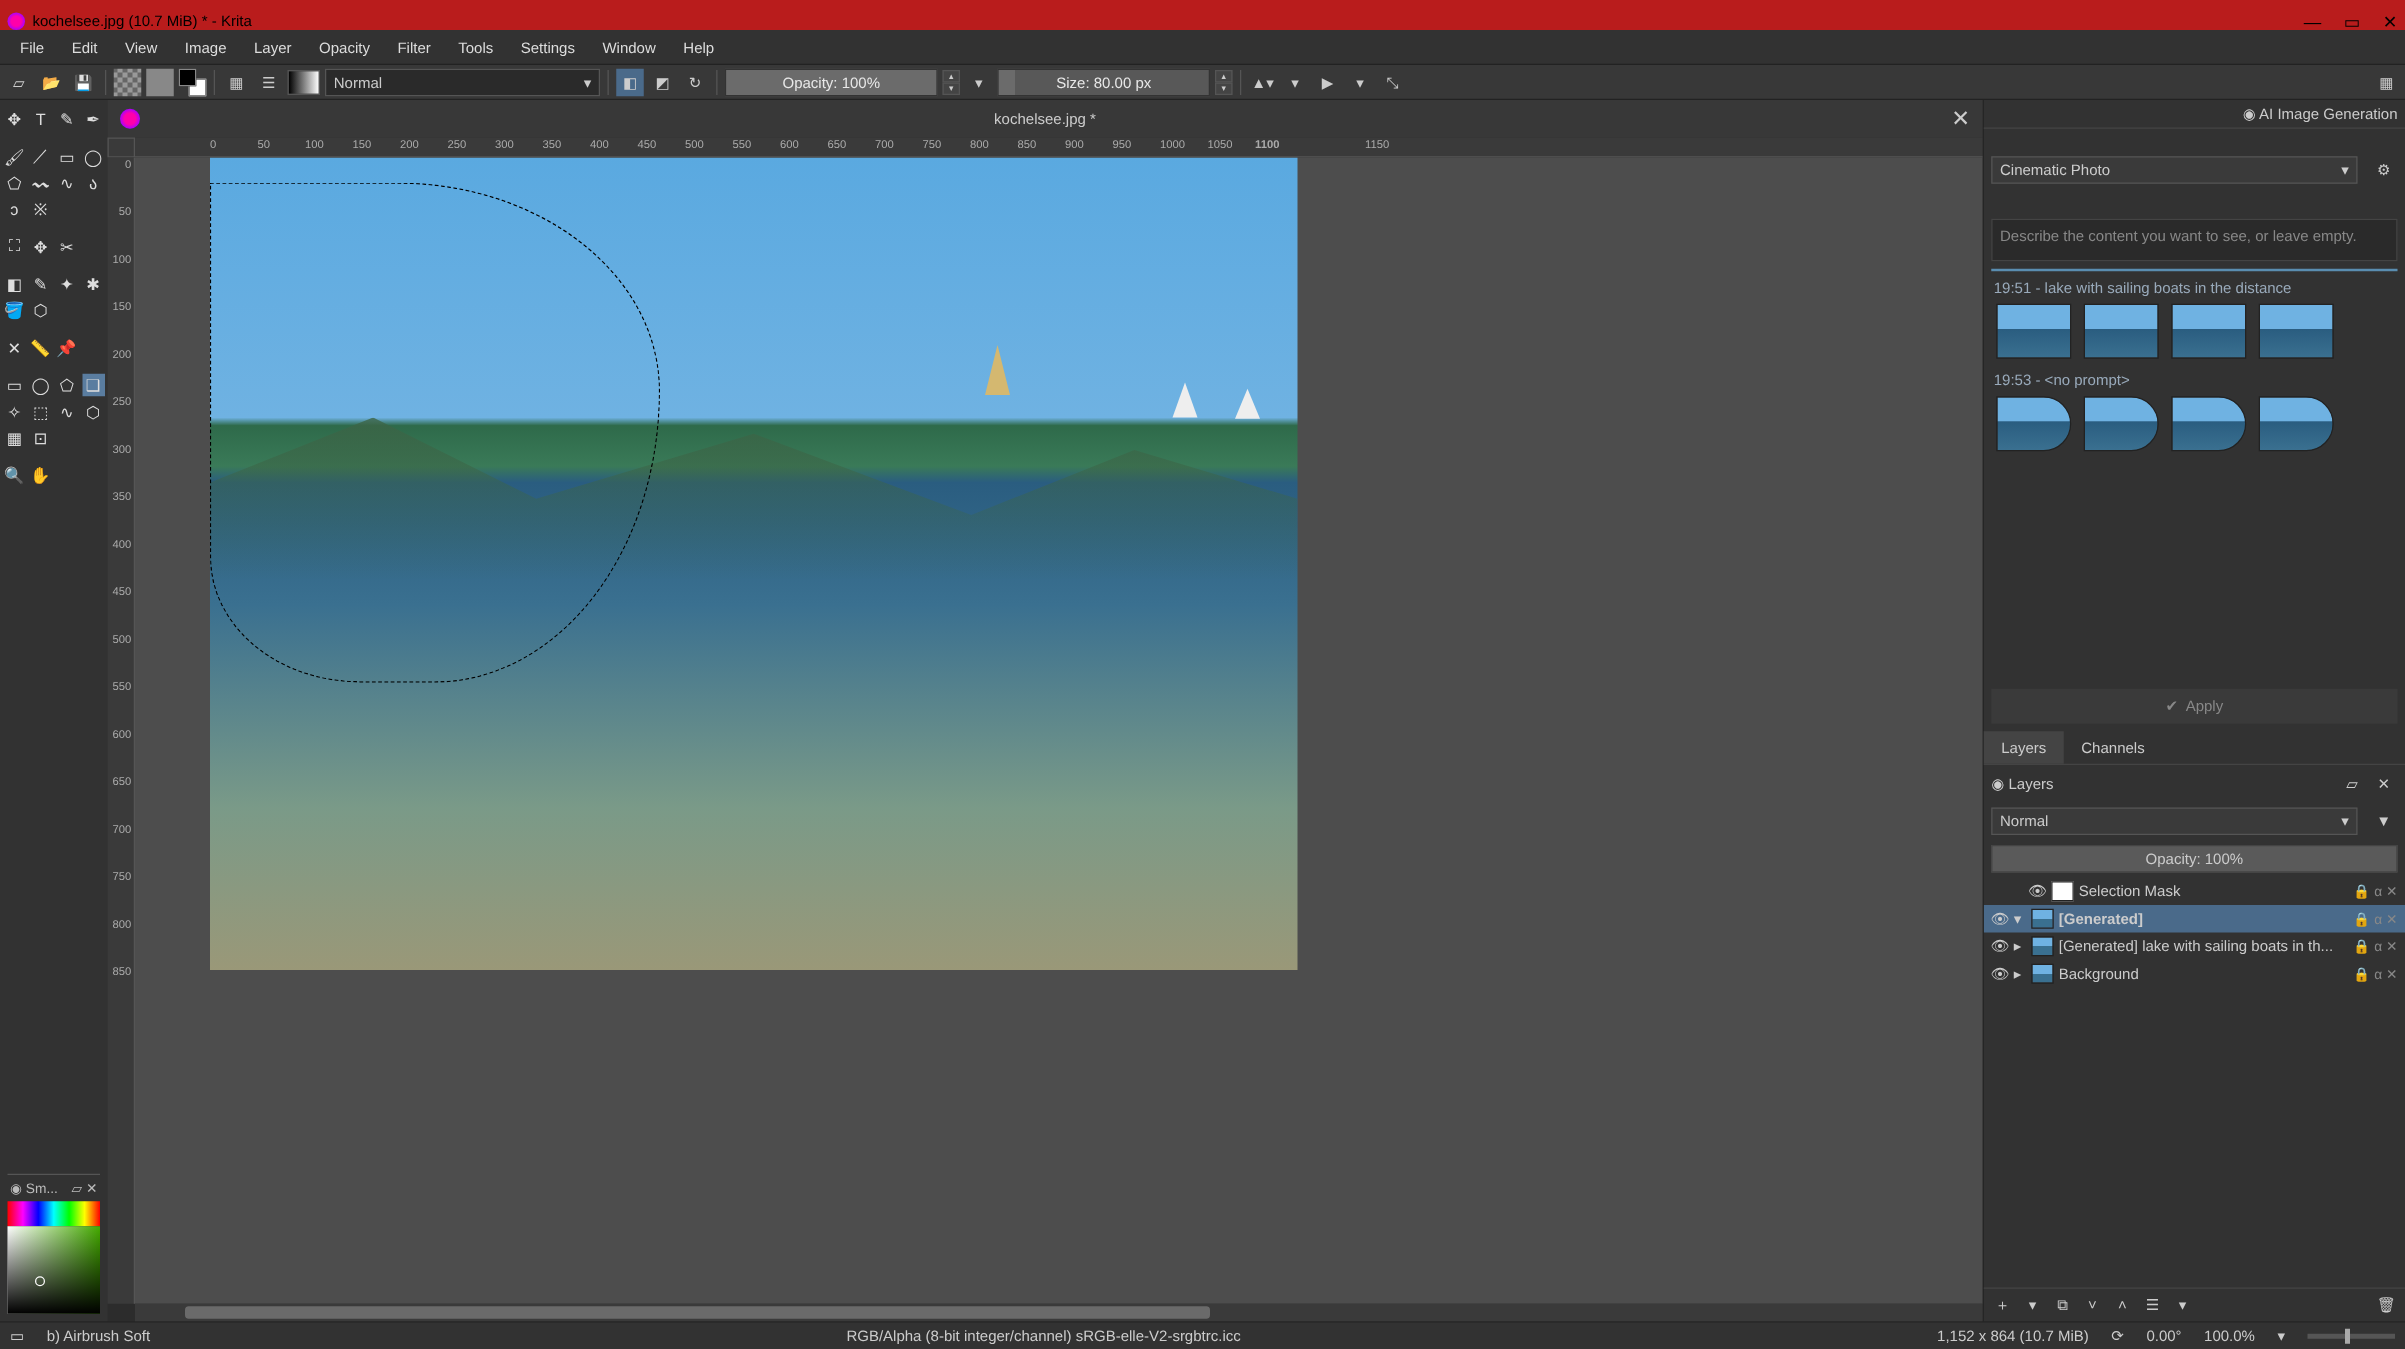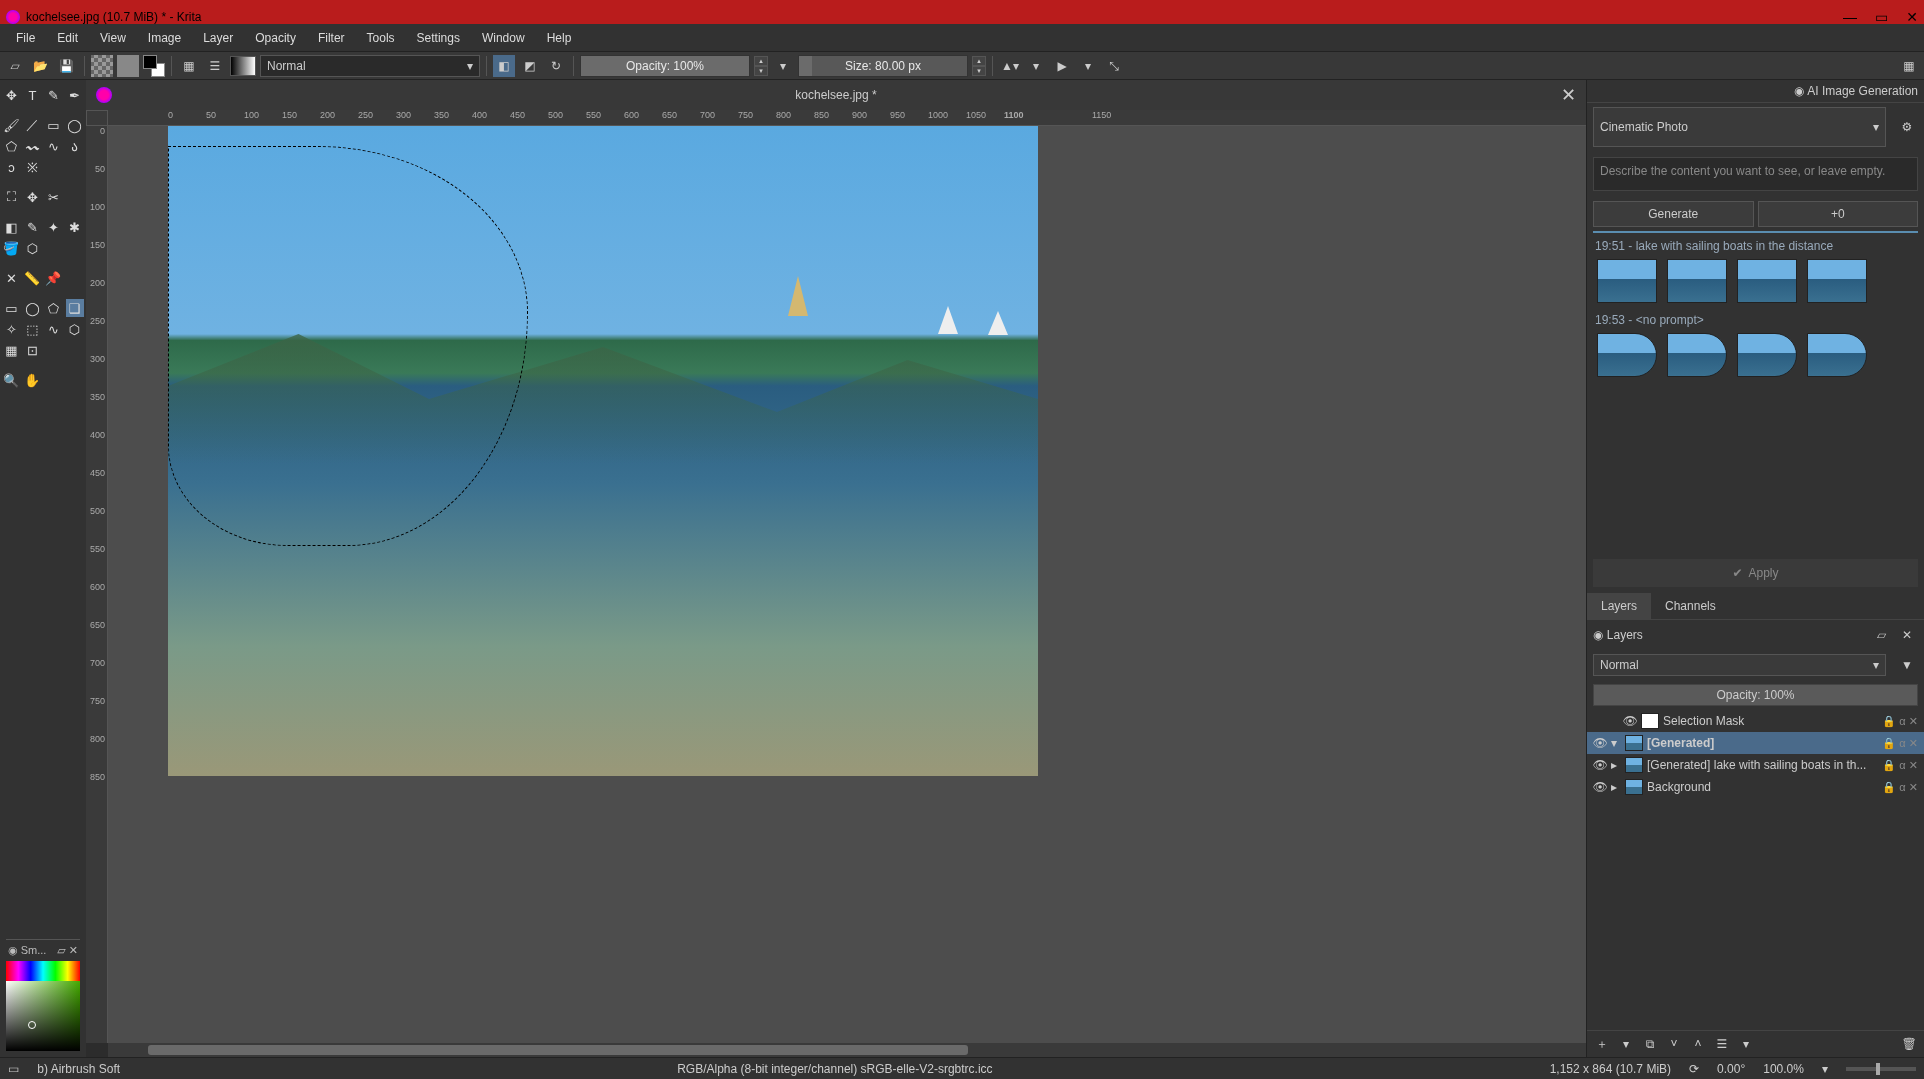--- a/index.html
+++ b/index.html
@@ -49,21 +49,21 @@
 .canvas-viewport { position: absolute; left: 22px; top: 46px; right: 0; bottom: 14px; background: #4d4d4d; overflow: hidden; }
 .canvas-img { position: absolute; left: 60px; top: 0; width: 870px; height: 650px; background: linear-gradient(180deg, #5aa9e0 0%, #6fb2e2 32%, #2e6a4a 33%, #3a7a58 38%, #2a5d80 40%, #3a7090 55%, #7a9a88 80%, #9a9878 100%); }
 .canvas-img::before { content: ""; position: absolute; left: 0; right: 0; top: 32%; height: 20%; background: linear-gradient(180deg, rgba(60,100,70,0.8), transparent); clip-path: polygon(0 40%, 15% 0, 30% 50%, 50% 10%, 70% 60%, 85% 20%, 100% 50%, 100% 100%, 0 100%); }
 .sail { position: absolute; width: 0; height: 0; border-left: 10px solid transparent; border-right: 10px solid transparent; border-bottom: 40px solid #d4b870; }
 .selection-ants { position: absolute; left: 60px; top: 20px; width: 360px; height: 400px; border: 1.2px dashed #000; border-radius: 0 70% 60% 40% / 0 50% 70% 30%; background: transparent; pointer-events: none; }
 .hscroll { position: absolute; left: 22px; right: 0; bottom: 0; height: 14px; background: #3a3a3a; }
 .hscroll .thumb { position: absolute; left: 40px; width: 820px; top: 2px; bottom: 2px; background: #6a6a6a; border-radius: 3px; }
 
 .right-panel { width: 338px; background: #323232; display: flex; flex-direction: column; border-left: 1px solid #222; }
 .dock-hdr { display: flex; align-items: center; justify-content: flex-end; padding: 4px 6px; font-size: 12px; color: #ccc; border-bottom: 1px solid #444; }
-.ai-combo { margin: 4px 6px; background: #3a3a3a; border: 1px solid #555; height: 40px; display: flex; align-items: center; padding: 0 6px; justify-content: space-between; }
+.ai-combo { margin: 22px 6px; background: #3a3a3a; border: 1px solid #555; height: 22px; display: flex; align-items: center; padding: 0 6px; justify-content: space-between; }
 .ai-prompt { margin: 6px; background: #2a2a2a; border: 1px solid #444; height: 34px; padding: 6px; color: #888; font-size: 12px; }
 .ai-row { display: flex; align-items: center; gap: 6px; padding: 4px 6px; }
 .ai-slider { flex: 1; height: 4px; background: linear-gradient(90deg, #5a8db0 100%, #444 0%); position: relative; }
 .ai-pct { background: #3a3a3a; border: 1px solid #555; padding: 2px 6px; min-width: 44px; text-align: right; }
 .ai-btn { margin: 4px 6px; background: #3c3c3c; border: 1px solid #555; height: 26px; display: flex; align-items: center; justify-content: center; cursor: pointer; }
 .ai-btn.small { width: 30px; flex: none; }
 .gen-row { display: flex; gap: 4px; padding: 0 6px; }
 .gen-row .ai-btn { flex: 1; margin: 4px 0; }
 .hist-label { padding: 6px 8px 2px; color: #9ab; font-size: 12px; }
 .thumbs { display: flex; gap: 10px; padding: 4px 10px; }
@@ -315,24 +315,20 @@
       <span>◉ <span>AI Image Generation</span></span>
     </div>
     <div style="display:flex; gap:4px; align-items:center; padding-right:6px;">
       <div class="ai-combo" style="flex:1">
         <span>Cinematic Photo</span>
         <span>▾</span>
       </div>
       <div class="tb-btn">⚙</div>
     </div>
     <div class="ai-prompt">Describe the content you want to see, or leave empty.</div>
-    <div class="gen-row">
-      <div class="ai-btn">Generate</div>
-      <div class="ai-btn small">+0</div>
-    </div>
     <div style="height:2px; background:#5a8db0; margin:0 6px;"></div>
     <div style="flex:1; overflow:auto;">
       <div class="hist-label">19:51 - lake with sailing boats in the distance</div>
       <div class="thumbs">
         <div class="thumb-img"></div>
         <div class="thumb-img"></div>
         <div class="thumb-img"></div>
         <div class="thumb-img"></div>
       </div>
       <div class="hist-label">19:53 - &lt;no prompt&gt;</div>

